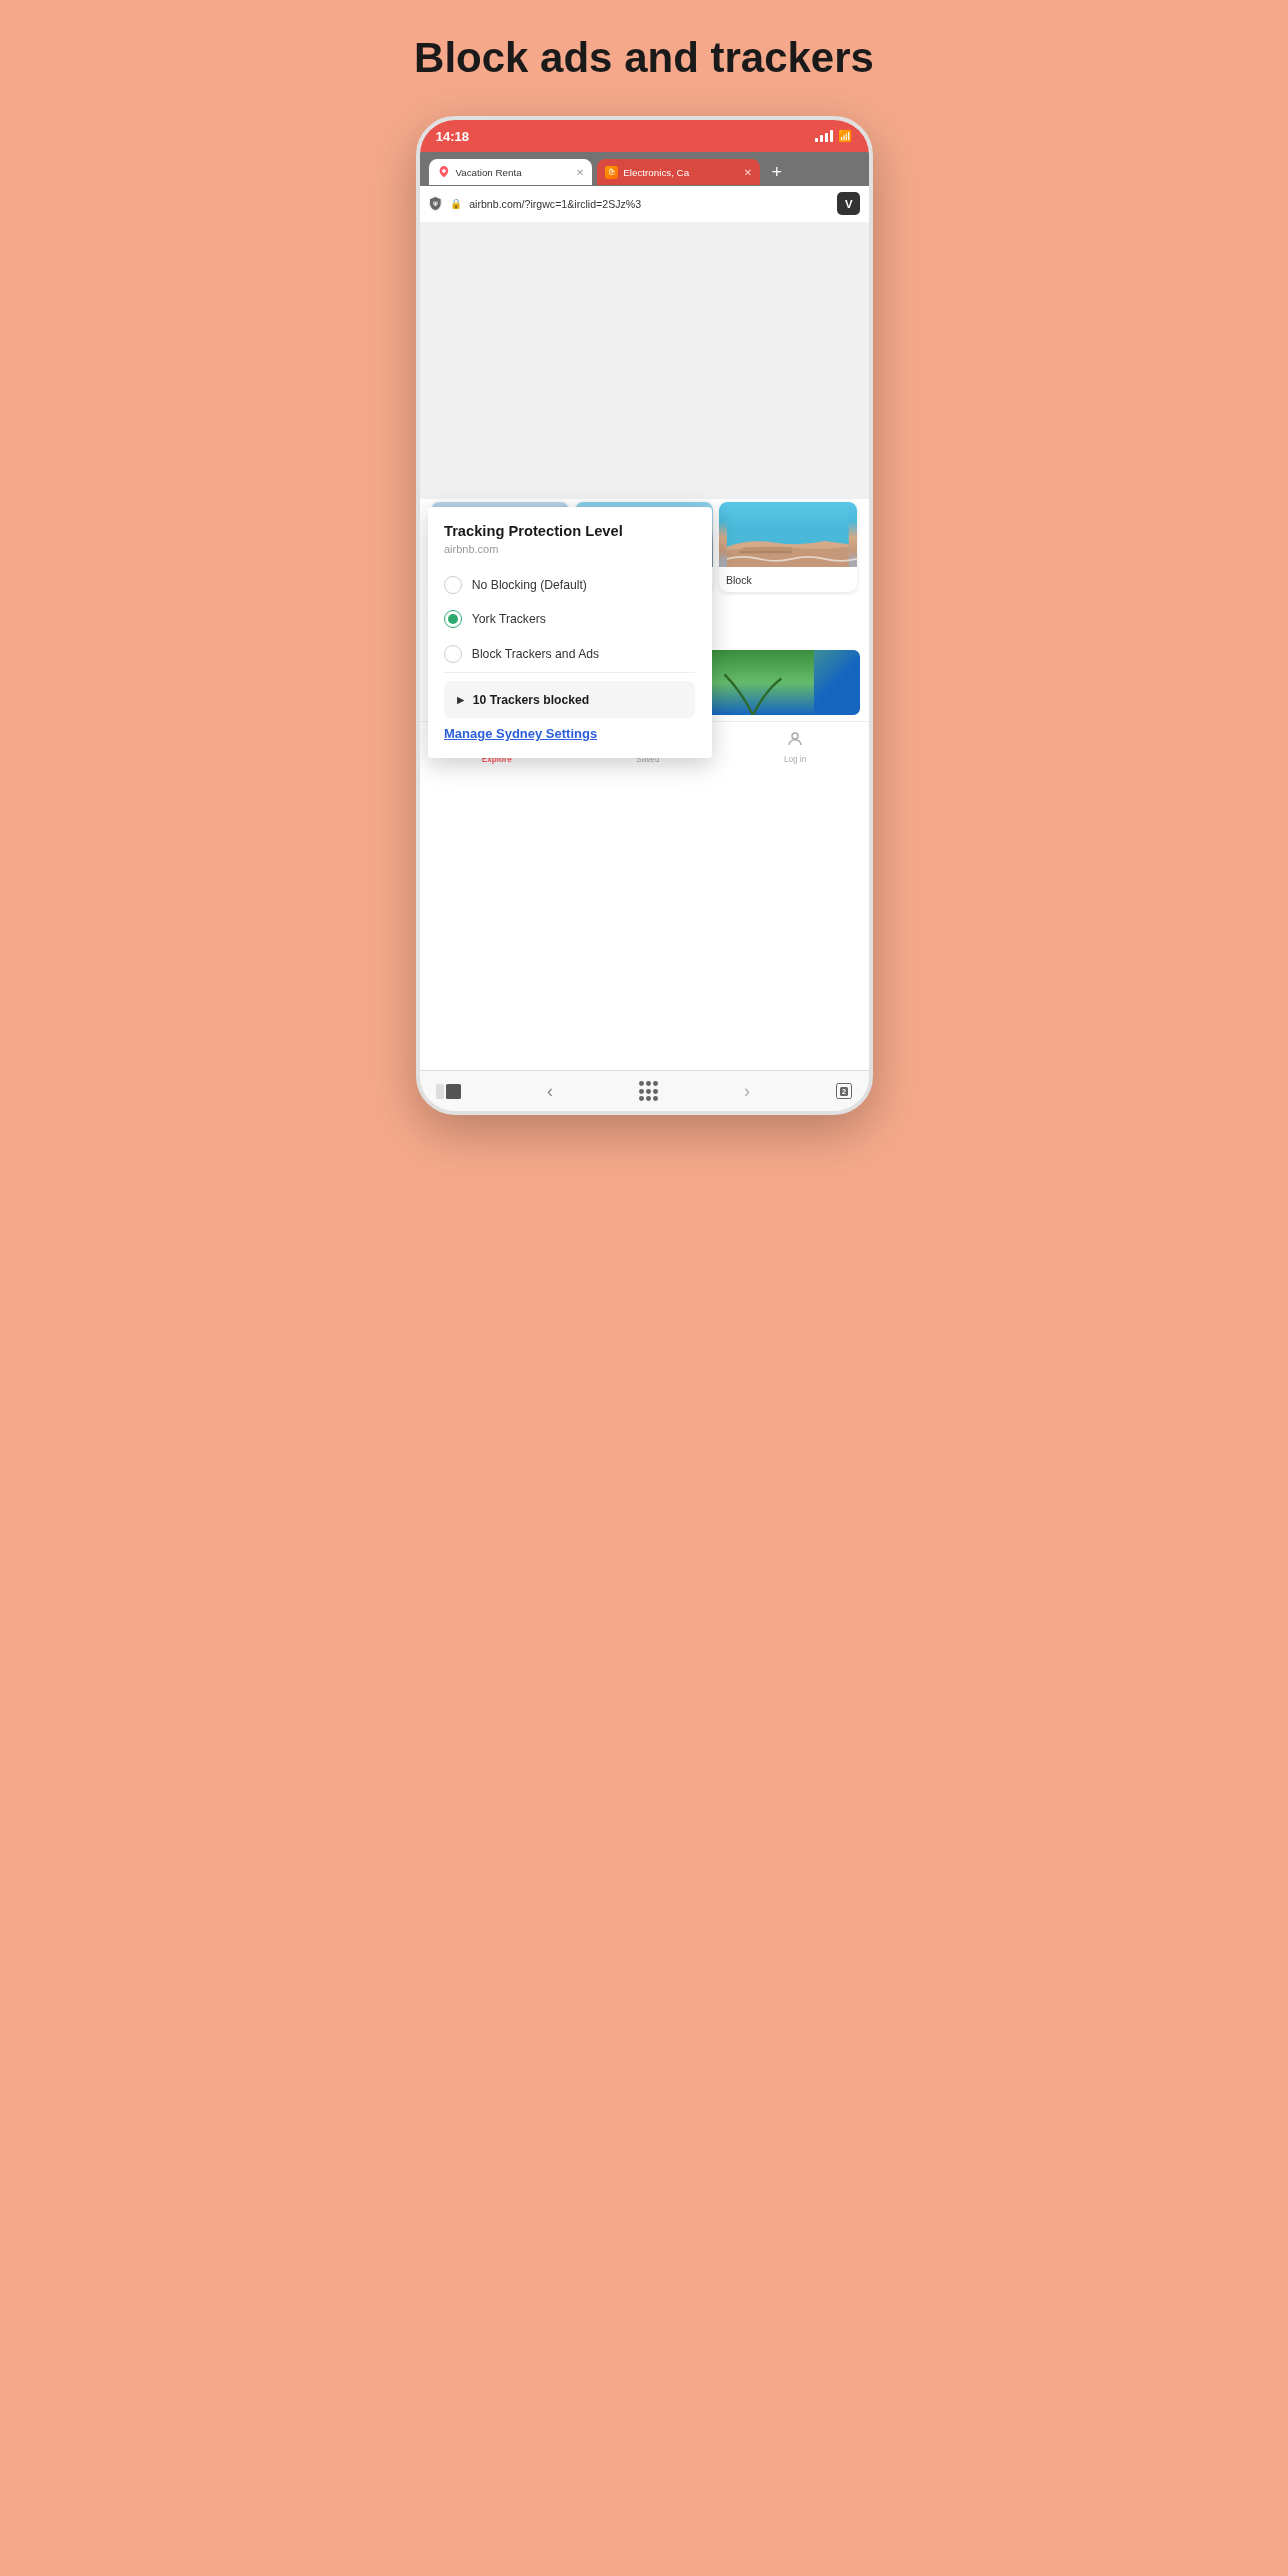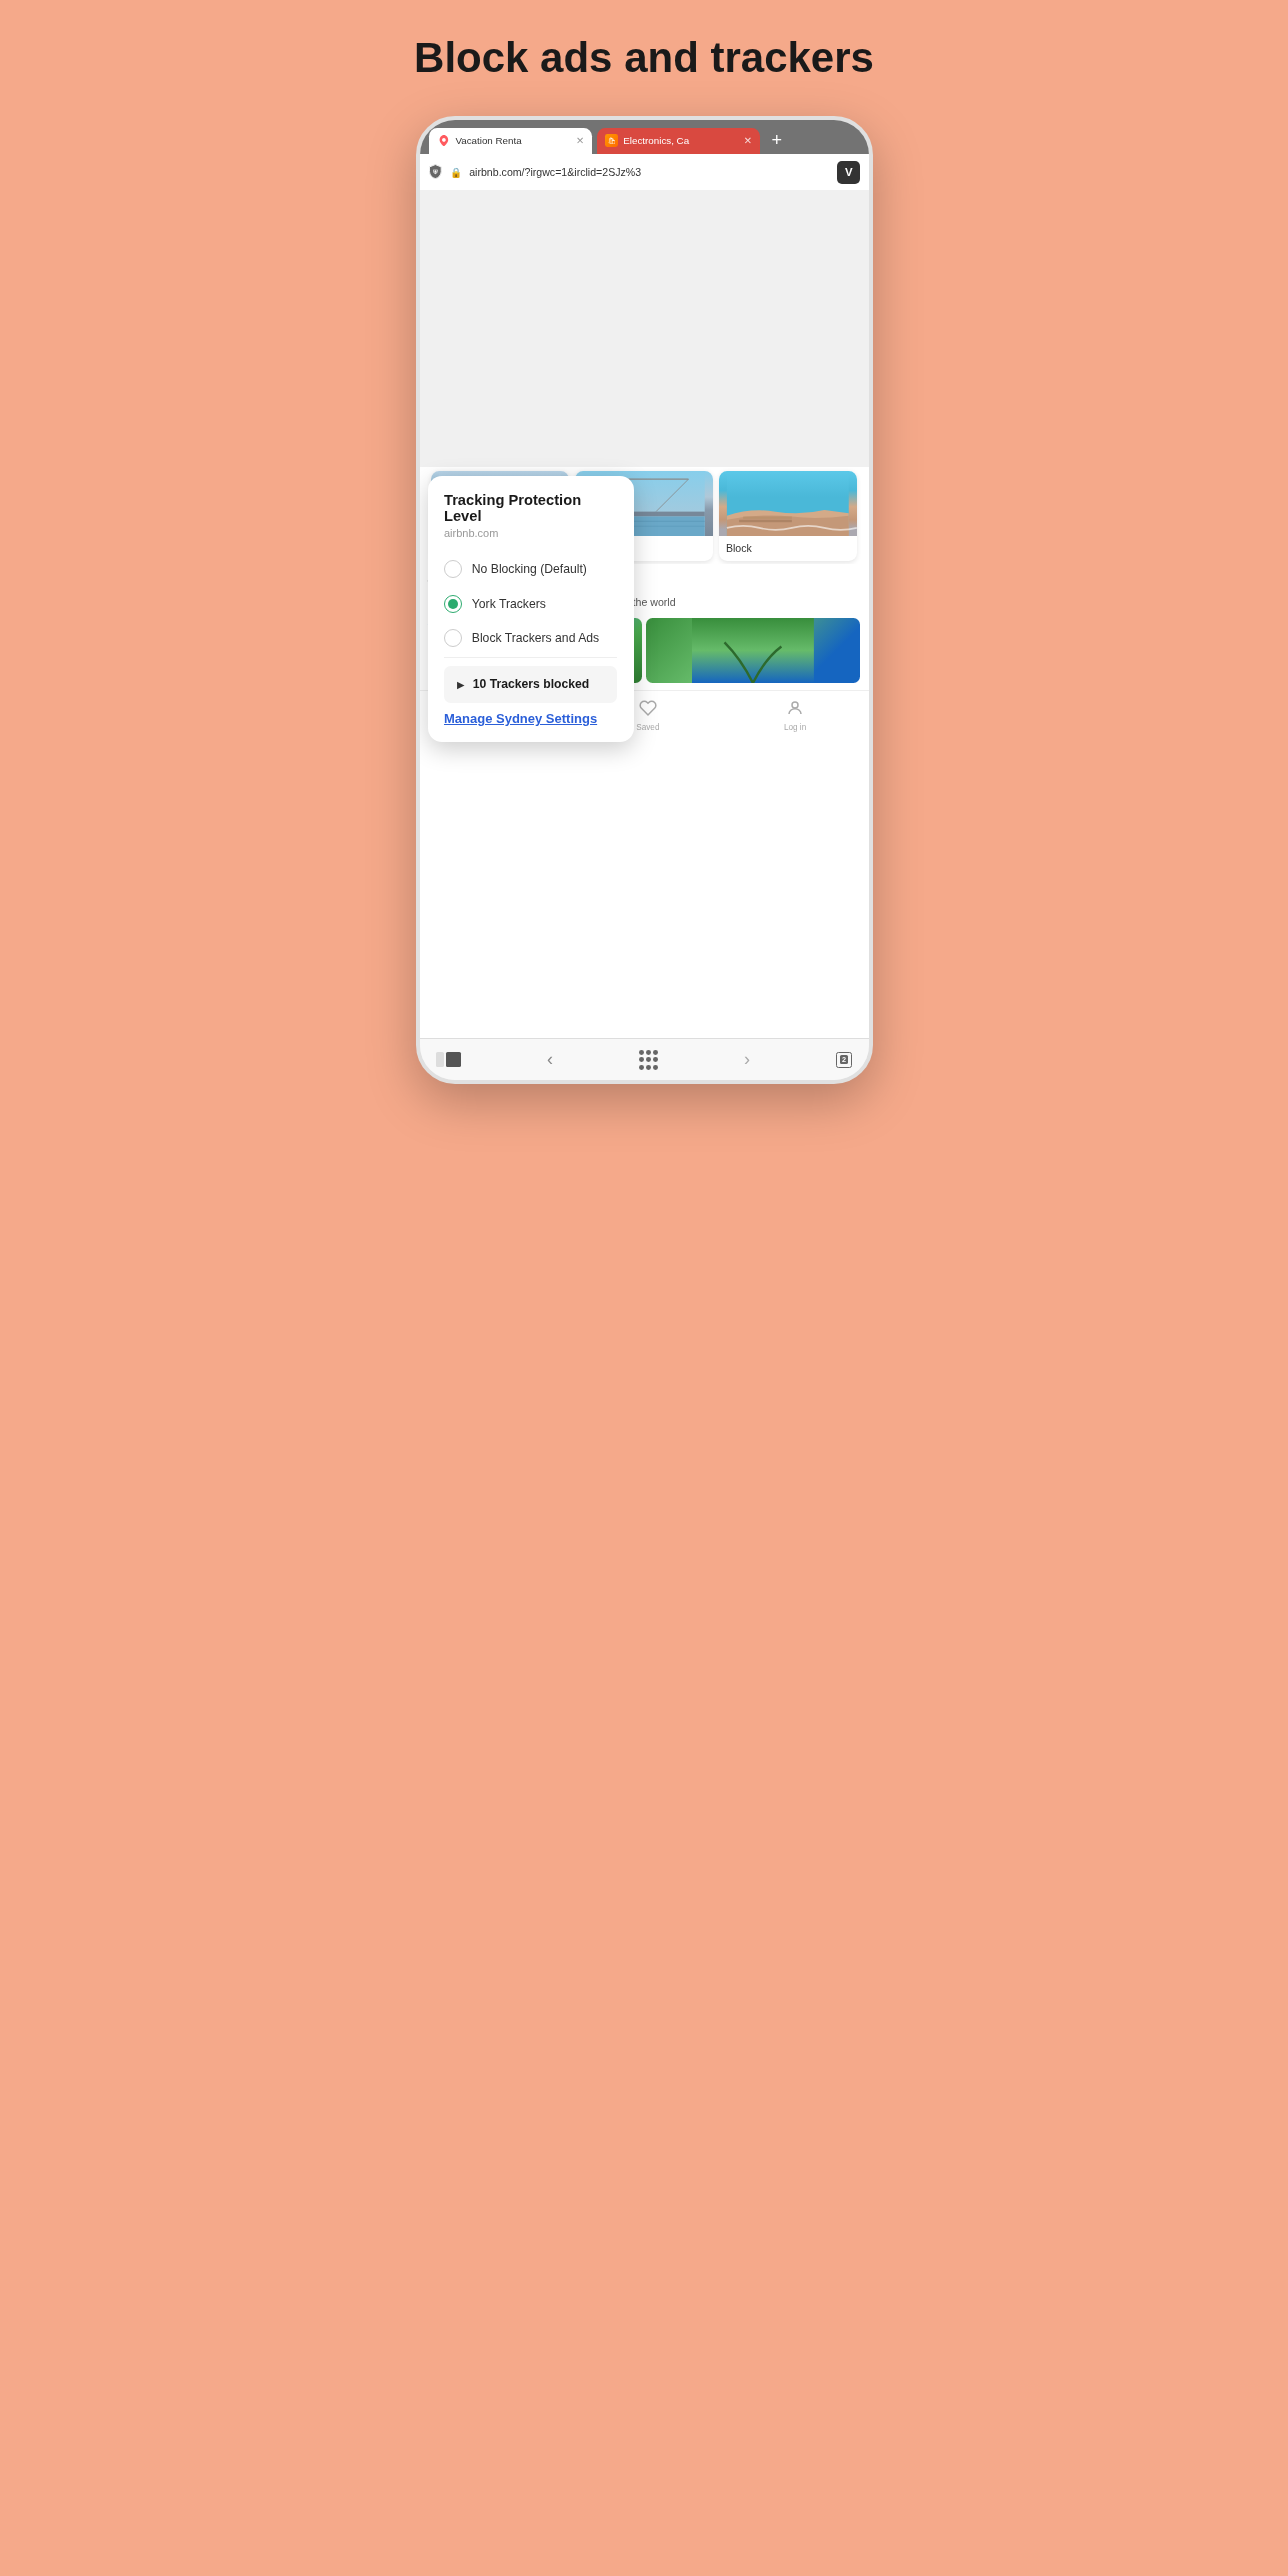--- a/index.html
+++ b/index.html
@@ -178,23 +178,23 @@
     .browser-content {
       background: white;
       position: relative;
       min-height: 571px;
     }
     
     .tracking-popup {
       position: absolute;
       top: 8.2px;
       left: 8.2px;
-      width: 206px;
+      width: 284px;
       background: white;
-      border-radius: 14px;
+      border-radius: 4px;
       box-shadow: 0 6.5px 24.5px rgba(0,0,0,0.2);
       z-index: 10;
       padding: 16.3px;
     }
     .popup-title {
       font-size: 14.7px;
       font-weight: 700;
       color: #1a1a1a;
       margin-bottom: 3.3px;
     }
@@ -428,20 +428,32 @@
   </style>
 </head>
 <body>
 
 <div class="page-container">
 
   <h1 class="headline">Block ads and trackers</h1>
 
   <div class="phone-frame">
 
+    <div class="status-bar">
+      <span>14:18</span>
+      <div class="status-icons">
+        <div class="signal-bars">
+          <div class="signal-bar" style="height:4.1px;"></div>
+          <div class="signal-bar" style="height:6.5px;"></div>
+          <div class="signal-bar" style="height:9px;"></div>
+          <div class="signal-bar" style="height:11.4px;"></div>
+        </div>
+        <span class="wifi-icon">📶</span>
+      </div>
+    </div>
 
     <div class="browser-chrome">
 
       <div class="tabs-row">
 
         <div class="browser-tab">
           <div class="tab-favicon airbnb-tab-icon">
             <svg width="9.8" height="11.4" viewBox="0 0 32 37" fill="#FF5A5F">
               <path d="M16 0C8 0 2 8 2 16c0 10 14 21 14 21S30 26 30 16C30 8 24 0 16 0zm0 22c-3.3 0-6-2.7-6-6s2.7-6 6-6 6 2.7 6 6-2.7 6-6 6z"></path>
             </svg>

